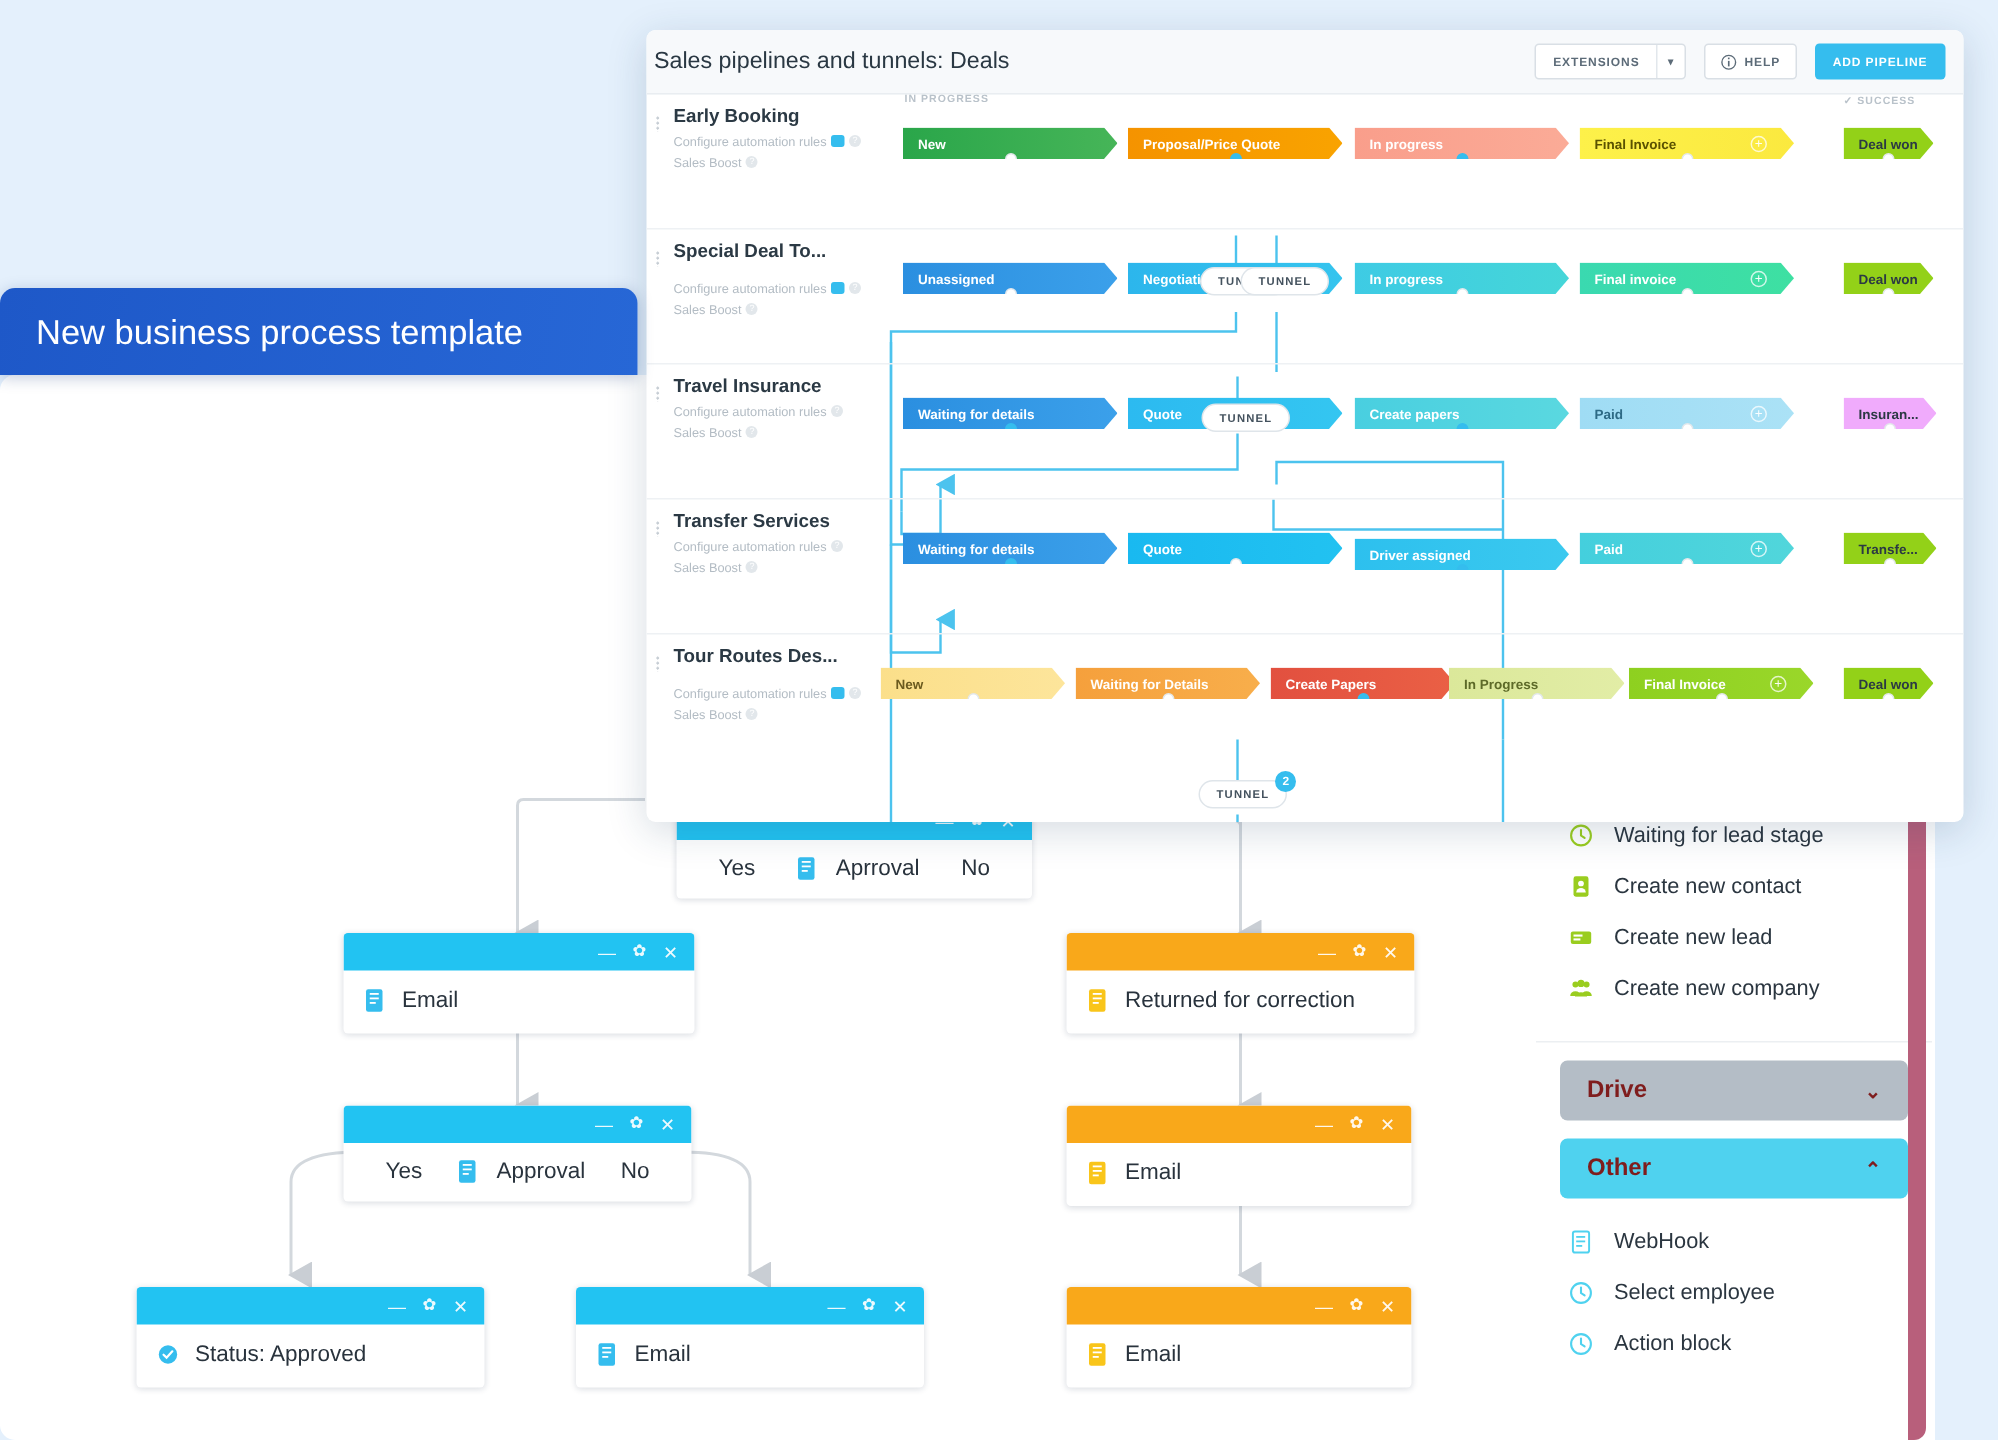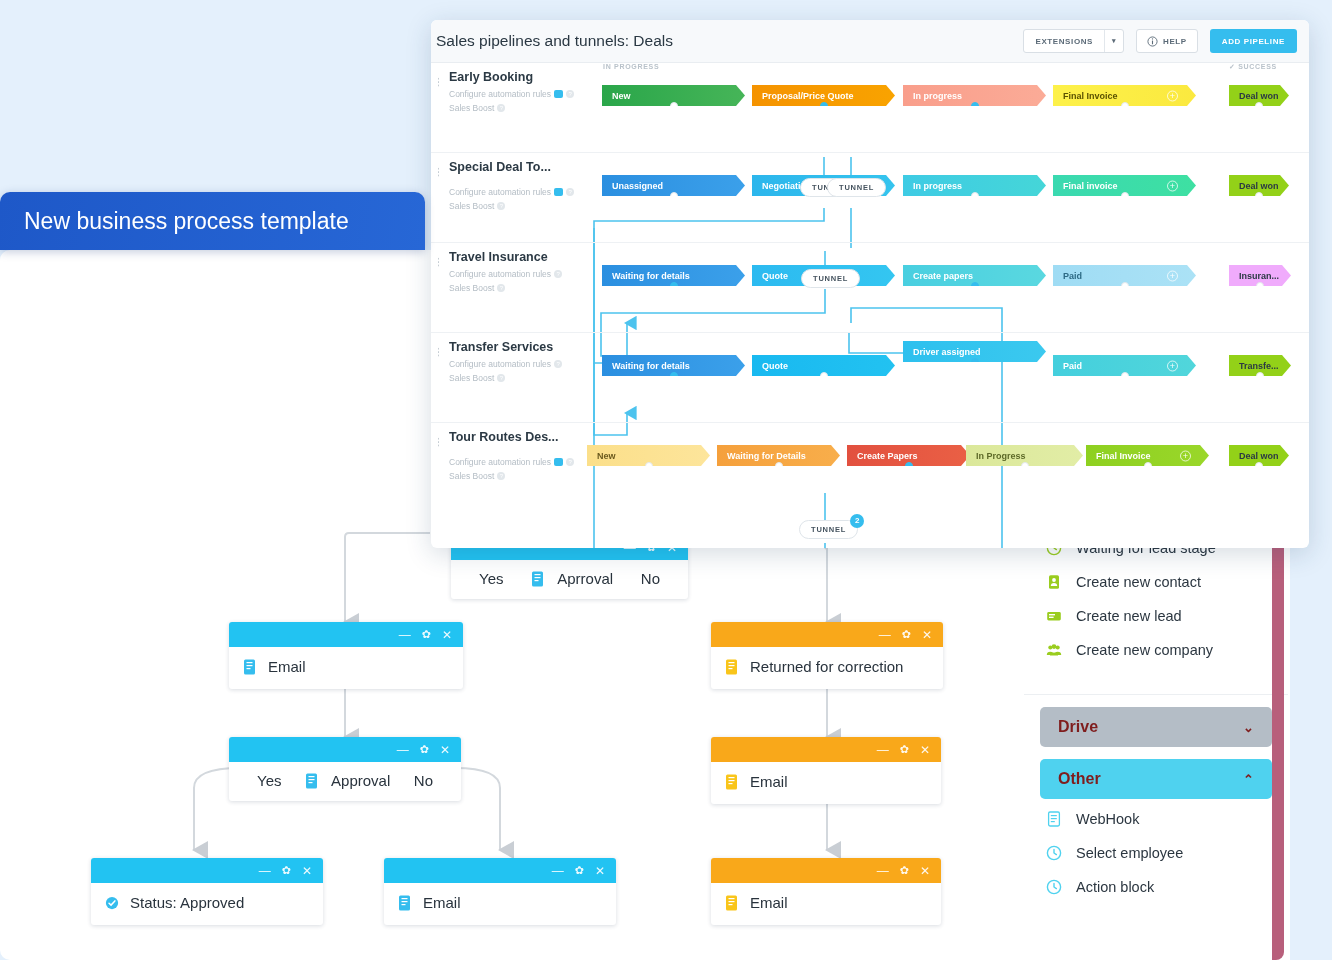--- a/index.html
+++ b/index.html
@@ -57,21 +57,21 @@
   
   #tool-sidebar {
     position: absolute;
     left: 1022px; top: 250px;
     width: 268px; height: 710px;
     background: #fff;
     padding-top: 290px;
   }
   #tool-sidebar .sep { height: 1px; background: #eceff2; margin: 0 2px; }
   .tool-item {
-    display: flex; gap: 14px;
+    display: flex; align-items: center; gap: 14px;
     height: 34px; padding-left: 24px;
     font-size: 14.5px; color: #2b3640;
   }
   .tool-item .ico { width: 16px; height: 16px; flex: none; }
   .sect-head {
     margin: 12px 18px 0 18px;
     height: 40px; border-radius: 5px;
     display: flex; align-items: center; justify-content: space-between;
     padding: 0 18px;
     font-size: 16px; font-weight: bold; color: #7f1d1d;
@@ -623,21 +623,21 @@
         <span class="q">?</span>
       </div>
       <div class="stage" style="left:171px; top:22px; width:143px; background:linear-gradient(90deg,#2b8fe0,#3ba0ea);">
         <span>Waiting for details</span>
           <span class="dot on"></span>
       </div>
       <div class="stage" style="left:321px; top:22px; width:143px; background:linear-gradient(90deg,#19b9f0,#22c2f1);">
         <span>Quote</span>
           <span class="dot"></span>
       </div>
-      <div class="stage" style="left:472px; top:8px; width:143px; background:linear-gradient(90deg,#2dc0ee,#3bc9ef);">
+      <div class="stage" style="left:472px; top:26px; width:143px; background:linear-gradient(90deg,#2dc0ee,#3bc9ef);">
         <span>Driver assigned</span>
           <span class="dot on"></span>
       </div>
       <div class="stage" style="left:622px; top:22px; width:143px; background:linear-gradient(90deg,#44cfdd,#51d6db);">
         <span>Paid</span>
         <span class="plus">+</span>
           <span class="dot"></span>
       </div>
       <div class="stage win" style="left:798px; top:22px; width:62px; background:#93d118;">
         <span>Transfe...</span>

